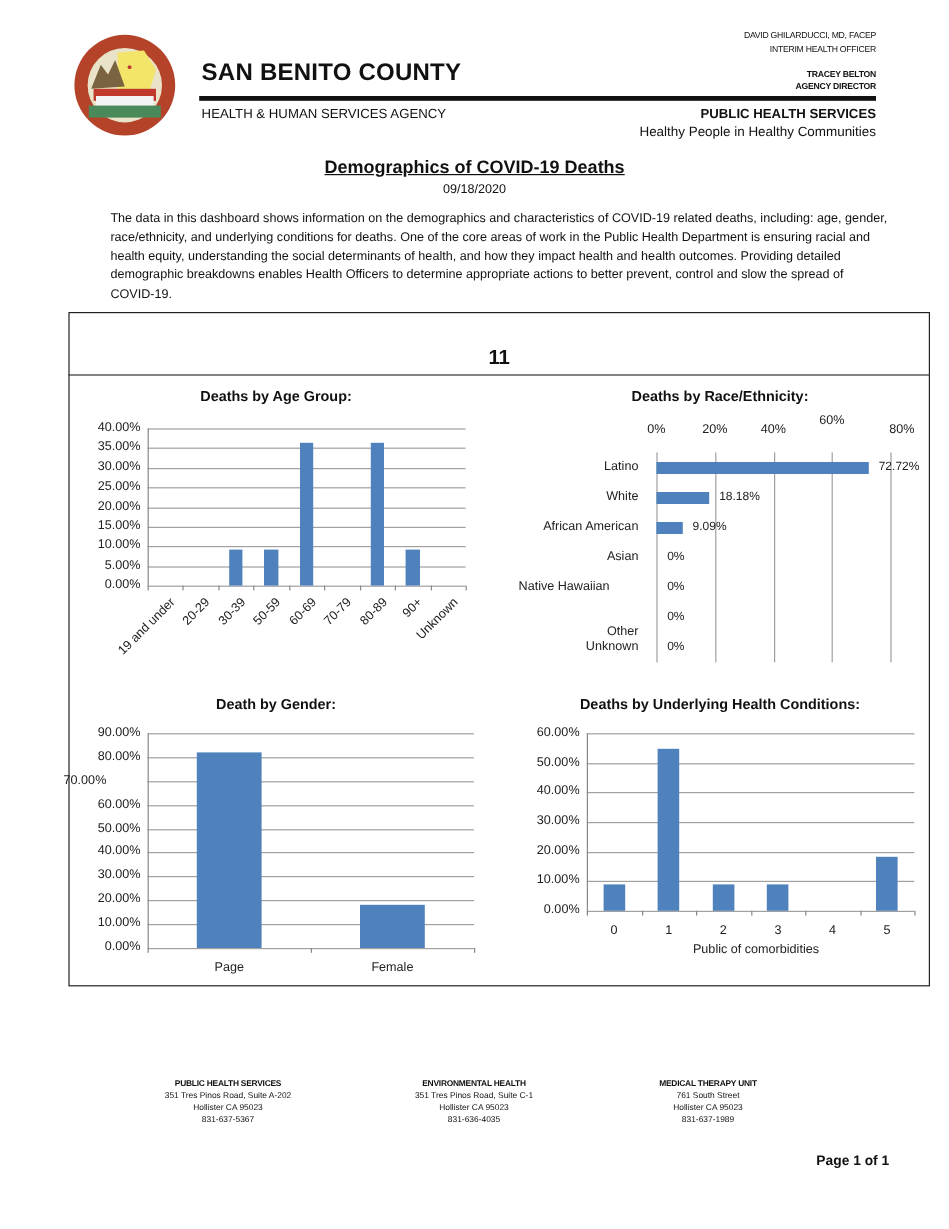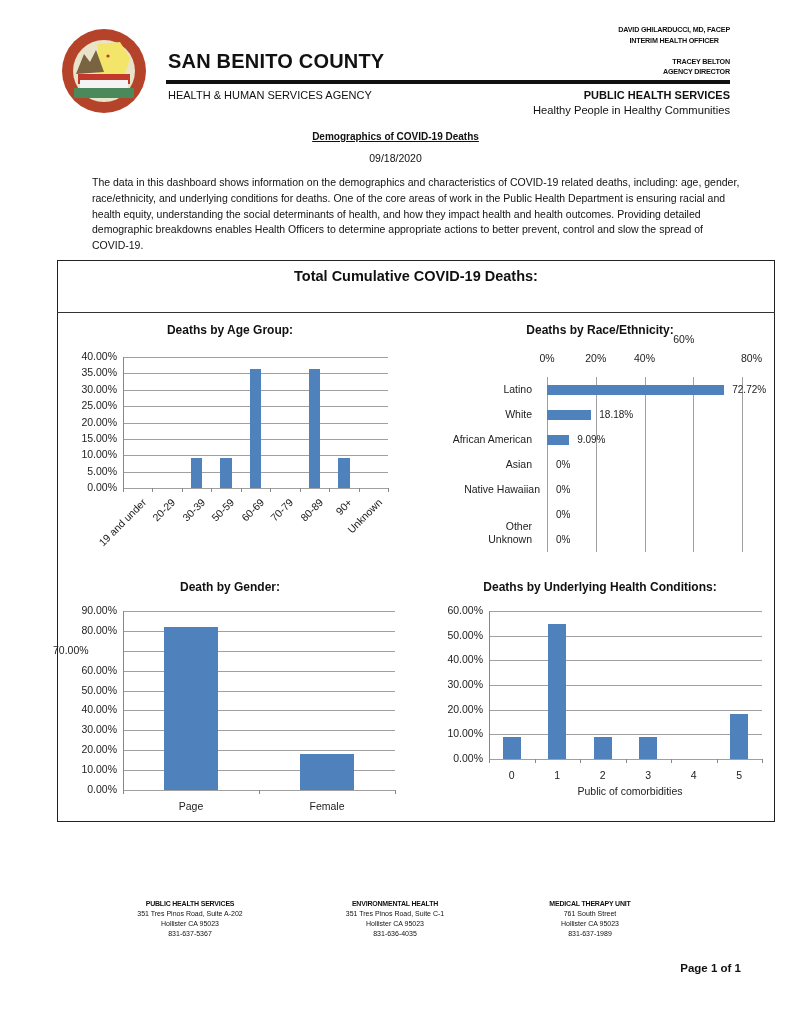--- a/index.html
+++ b/index.html
@@ -5,27 +5,27 @@
   * { box-sizing: border-box; margin: 0; padding: 0; }
   html, body { width: 791px; height: 1024px; background: #ffffff; overflow: hidden; }
   body { position: relative; font-family: "Liberation Sans", sans-serif; color: #111; }
   .abs { position: absolute; }
 
   
   .logo { left: 58px; top: 28px; width: 92px; height: 86px; }
   .org-name { left: 168px; top: 50px; font-size: 20px; font-weight: bold; letter-spacing: 0.2px; }
   .header-rule { left: 166px; top: 80px; width: 564px; height: 4px; background: #111; }
   .agency { left: 168px; top: 89px; font-size: 11px; }
-  .officer { right: 61px; top: 24px; text-align: center; font-size: 7.2px; font-weight: bold; line-height: 11px; letter-spacing: -0.2px; }
+  .officer { right: 61px; top: 24px; text-align: right; font-size: 7.2px; font-weight: normal; line-height: 11px; letter-spacing: -0.2px; }
   .director { right: 61px; top: 57px; text-align: right; font-size: 7.2px; font-weight: bold; line-height: 10px; letter-spacing: -0.2px; }
   .phs { right: 61px; top: 89px; font-size: 11px; font-weight: bold; }
   .motto { right: 61px; top: 104px; font-size: 11.2px; }
 
   
-  .doc-title { left: 0; width: 791px; top: 131px; text-align: center; font-size: 10px; font-weight: bold; text-decoration: underline; }
+  .doc-title { left: 0; width: 791px; top: 131px; text-align: center; font-size: 15px; font-weight: bold; text-decoration: underline; }
   .doc-date { left: 0; width: 791px; top: 152px; text-align: center; font-size: 10.5px; }
   .intro { left: 92px; top: 175px; width: 650px; font-size: 10.5px; line-height: 15.8px; }
 
   
   .dash-box { left: 57px; top: 260px; width: 718px; height: 562px; border: 1.5px solid #222; }
   .total-area { left: 57px; top: 260px; width: 718px; height: 53px; border-bottom: 1.5px solid #333; }
   .total-label { left: 0; width: 718px; top: 8px; text-align: center; font-size: 14.5px; font-weight: bold; }
   .total-value { left: 0; width: 718px; top: 28px; text-align: center; font-size: 17px; font-weight: bold; }
 
   .chart-title { position: absolute; font-size: 12px; font-weight: bold; text-align: center; }
@@ -73,21 +73,21 @@
 </div>
 <div class="abs phs">PUBLIC HEALTH SERVICES</div>
 <div class="abs motto">Healthy People in Healthy Communities</div>
 
 <div class="abs doc-title">Demographics of COVID-19 Deaths</div>
 <div class="abs doc-date">09/18/2020</div>
 <div class="abs intro">The data in this dashboard shows information on the demographics and characteristics of COVID-19 related deaths, including: age, gender, race/ethnicity, and underlying conditions for deaths. One of the core areas of work in the Public Health Department is ensuring racial and health equity, understanding the social determinants of health, and how they impact health and health outcomes. Providing detailed demographic breakdowns enables Health Officers to determine appropriate actions to better prevent, control and slow the spread of COVID-19.</div>
 
 <div class="abs dash-box"></div>
 <div class="abs total-area">
-  <div class="abs total-label">Total Cumulative COVID-19 Deaths:</div>
+  <div class="abs total-value">11</div>
 </div>
 
 <div>
   <div class="chart-title" style="left:60px;width:340px;top:323px;">Deaths by Age Group:</div>
   <div id="age-plot">
       <div class="gridline" style="left: 123px; top: 357px; width: 265px;"></div>
       <div class="tick" style="left: 53px; width: 64px; text-align: right; top: 350px;">40.00%</div>
       <div class="gridline" style="left: 123px; top: 373.375px; width: 265px;"></div>
       <div class="tick" style="left: 53px; width: 64px; text-align: right; top: 366.375px;">35.00%</div>
       <div class="gridline" style="left: 123px; top: 389.75px; width: 265px;"></div>
@@ -135,35 +135,35 @@
 <div>
   <div class="chart-title" style="left:420px;width:360px;top:323px;">Deaths by Race/Ethnicity:</div>
   <div id="race-plot">
       <div class="vgrid" style="left: 547px; top: 377px; height: 175px;"></div>
       <div class="tick" style="left: 527px; width: 40px; text-align: center; top: 352px;">0%</div>
       <div class="vgrid" style="left: 595.75px; top: 377px; height: 175px;"></div>
       <div class="tick" style="left: 575.75px; width: 40px; text-align: center; top: 352px;">20%</div>
       <div class="vgrid" style="left: 644.5px; top: 377px; height: 175px;"></div>
       <div class="tick" style="left: 624.5px; width: 40px; text-align: center; top: 352px;">40%</div>
       <div class="vgrid" style="left: 693.25px; top: 377px; height: 175px;"></div>
-      <div class="tick" style="left: 673.25px; width: 40px; text-align: left; top: 333px;">60%</div>
+      <div class="tick" style="left: 673.25px; width: 40px; text-align: center; top: 344px;">60%</div>
       <div class="vgrid" style="left: 742px; top: 377px; height: 175px;"></div>
       <div class="tick" style="left: 722px; width: 40px; text-align: right; top: 352px;">80%</div>
       <div class="hcat" style="left: 420px; width: 112px; top: 382.5px;">Latino</div>
       <div class="bar" style="left: 547px; top: 384.5px; width: 177.255px; height: 10px;"></div>
       <div class="dlabel" style="left: 732.255px; top: 383.5px;">72.72%</div>
       <div class="hcat" style="left: 420px; width: 112px; top: 407.5px;">White</div>
       <div class="bar" style="left: 547px; top: 409.5px; width: 44.3137px; height: 10px;"></div>
       <div class="dlabel" style="left: 599.314px; top: 408.5px;">18.18%</div>
       <div class="hcat" style="left: 420px; width: 112px; top: 432.5px;">African American</div>
       <div class="bar" style="left: 547px; top: 434.5px; width: 22.1569px; height: 10px;"></div>
       <div class="dlabel" style="left: 577.157px; top: 433.5px;">9.09%</div>
       <div class="hcat" style="left: 420px; width: 112px; top: 457.5px;">Asian</div>
       <div class="dlabel" style="left: 556px; top: 458.5px;">0%</div>
-      <div class="hcat" style="left: 428px; width: 112px; top: 482.5px;">Native Hawaiian</div>
+      <div class="hcat" style="left: 396px; width: 112px; top: 482.5px;">Native Hawaiian</div>
       <div class="dlabel" style="left: 556px; top: 483.5px;">0%</div>
       <div class="hcat" style="left: 420px; width: 112px; top: 507.5px; margin-top: 12px;">Other</div>
       <div class="dlabel" style="left: 556px; top: 508.5px;">0%</div>
       <div class="hcat" style="left: 420px; width: 112px; top: 532.5px;">Unknown</div>
       <div class="dlabel" style="left: 556px; top: 533.5px;">0%</div>
     </div>
 </div>
 
 <div>
   <div class="chart-title" style="left:60px;width:340px;top:580px;">Death by Gender:</div>

